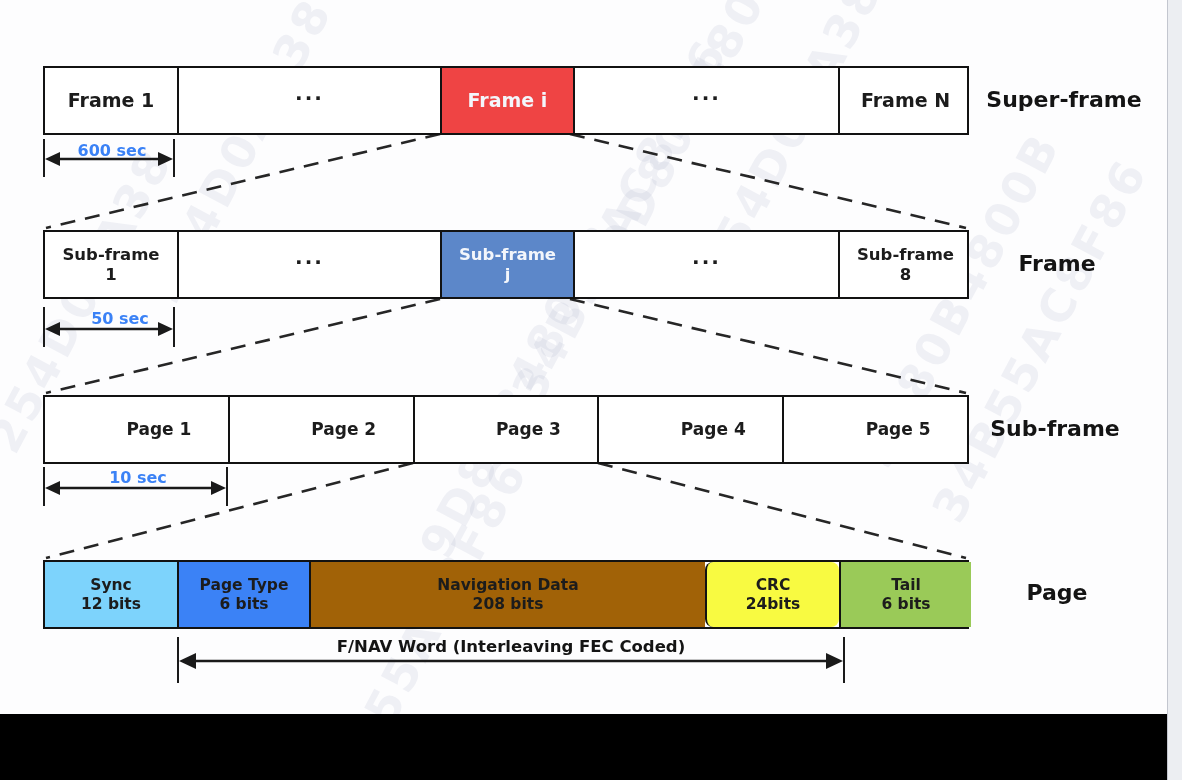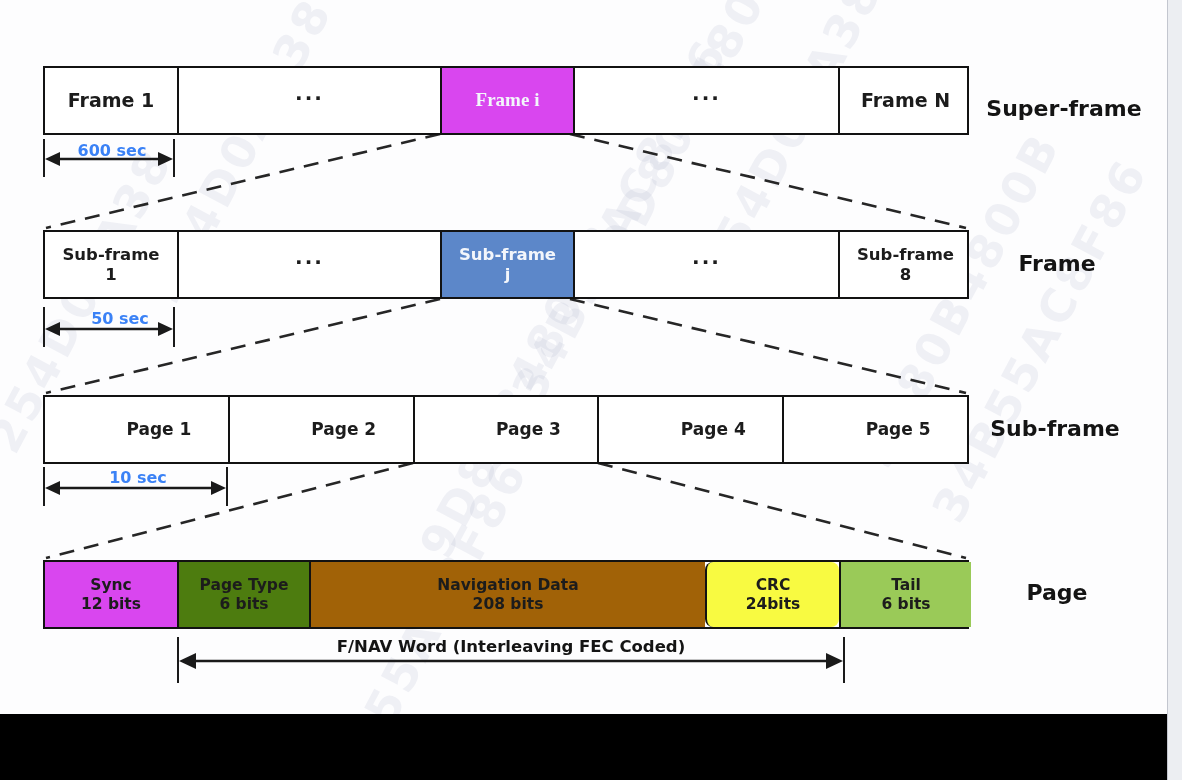--- a/index.html
+++ b/index.html
@@ -94,31 +94,31 @@
     </g>
   </svg>
 
   <div class="frame-row" style="top:66px">
     <div class="cell w132 fs19">
         <span>Frame 1</span>
       </div>
     <div class="cell w263">
         <span class="dots">...</span>
       </div>
-    <div class="cell w133 fs19 hl" style="background: #d946ef; font-family: Liberation Serif, serif;">
+    <div class="cell w133 fs19 hl" style="background: #ef4444;">
         <span>Frame i</span>
       </div>
     <div class="cell w265">
         <span class="dots">...</span>
       </div>
     <div class="cell w133 fs19">
         <span>Frame N</span>
       </div>
   </div>
-  <div class="row-label" style="left:1064px;top:108px">Super-frame</div>
+  <div class="row-label" style="left:1064px;top:99px">Super-frame</div>
   <div class="dim-label" style="left:112px;top:150px">600 sec</div>
 
   <div class="frame-row" style="top:230px">
     <div class="cell w132 fs16">
       <span>Sub-frame</span>
       <span>1</span>
     </div>
     <div class="cell w263">
         <span class="dots">...</span>
       </div>
@@ -151,25 +151,25 @@
         <span>Page 4</span>
       </div>
     <div class="cell w185 fs17">
         <span>Page 5</span>
       </div>
   </div>
   <div class="row-label" style="left:1055px;top:428px">Sub-frame</div>
   <div class="dim-label" style="left:138px;top:477px">10 sec</div>
 
   <div class="frame-row" style="top:560px">
-    <div class="cell w132 fs15" style="background: #d946ef;">
+    <div class="cell w132 fs15" style="background: #7dd3fc;">
       <span>Sync</span>
       <span>12 bits</span>
     </div>
-    <div class="cell w132 fs15" style="background: #4d7c0f;">
+    <div class="cell w132 fs15" style="background: #3b82f6;">
       <span>Page Type</span>
       <span>6 bits</span>
     </div>
     <div class="cell w396 fs15" style="background: #a16207;">
       <span>Navigation Data</span>
       <span>208 bits</span>
     </div>
     <div class="cell w134 fs15" style="background: rgb(248, 250, 65); border-radius: 8px;">
       <span>CRC</span>
       <span>24bits</span>

